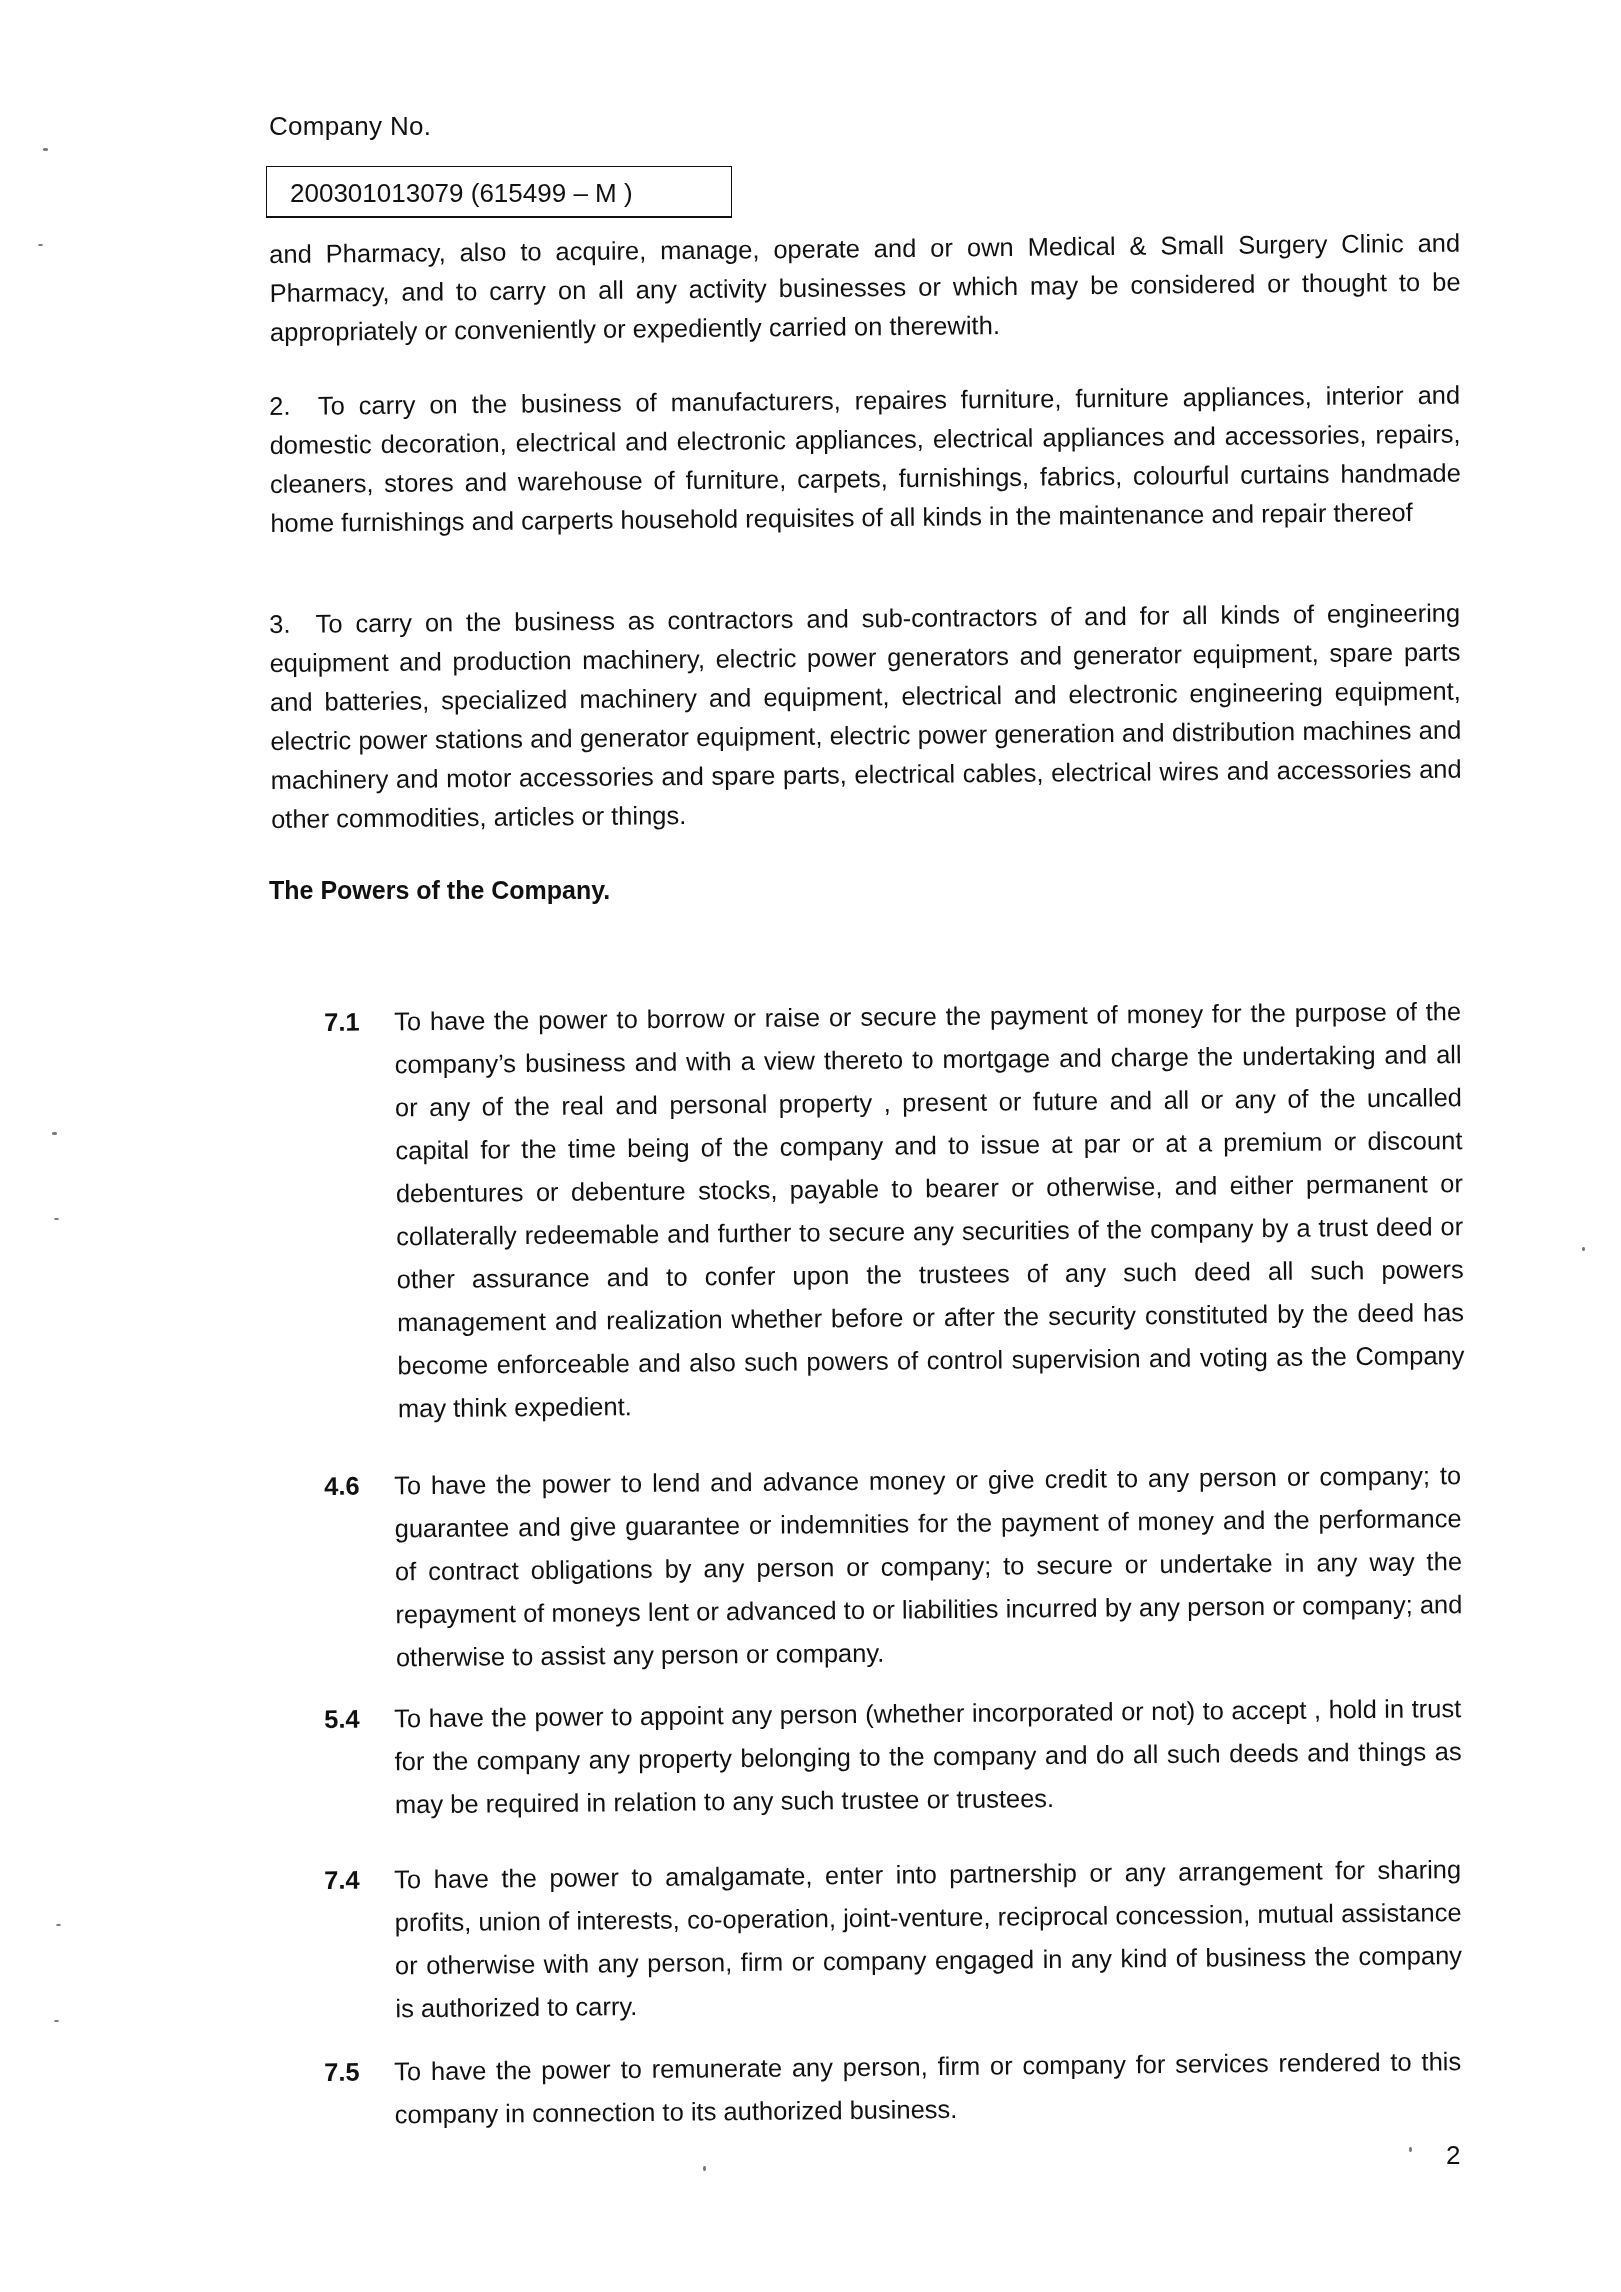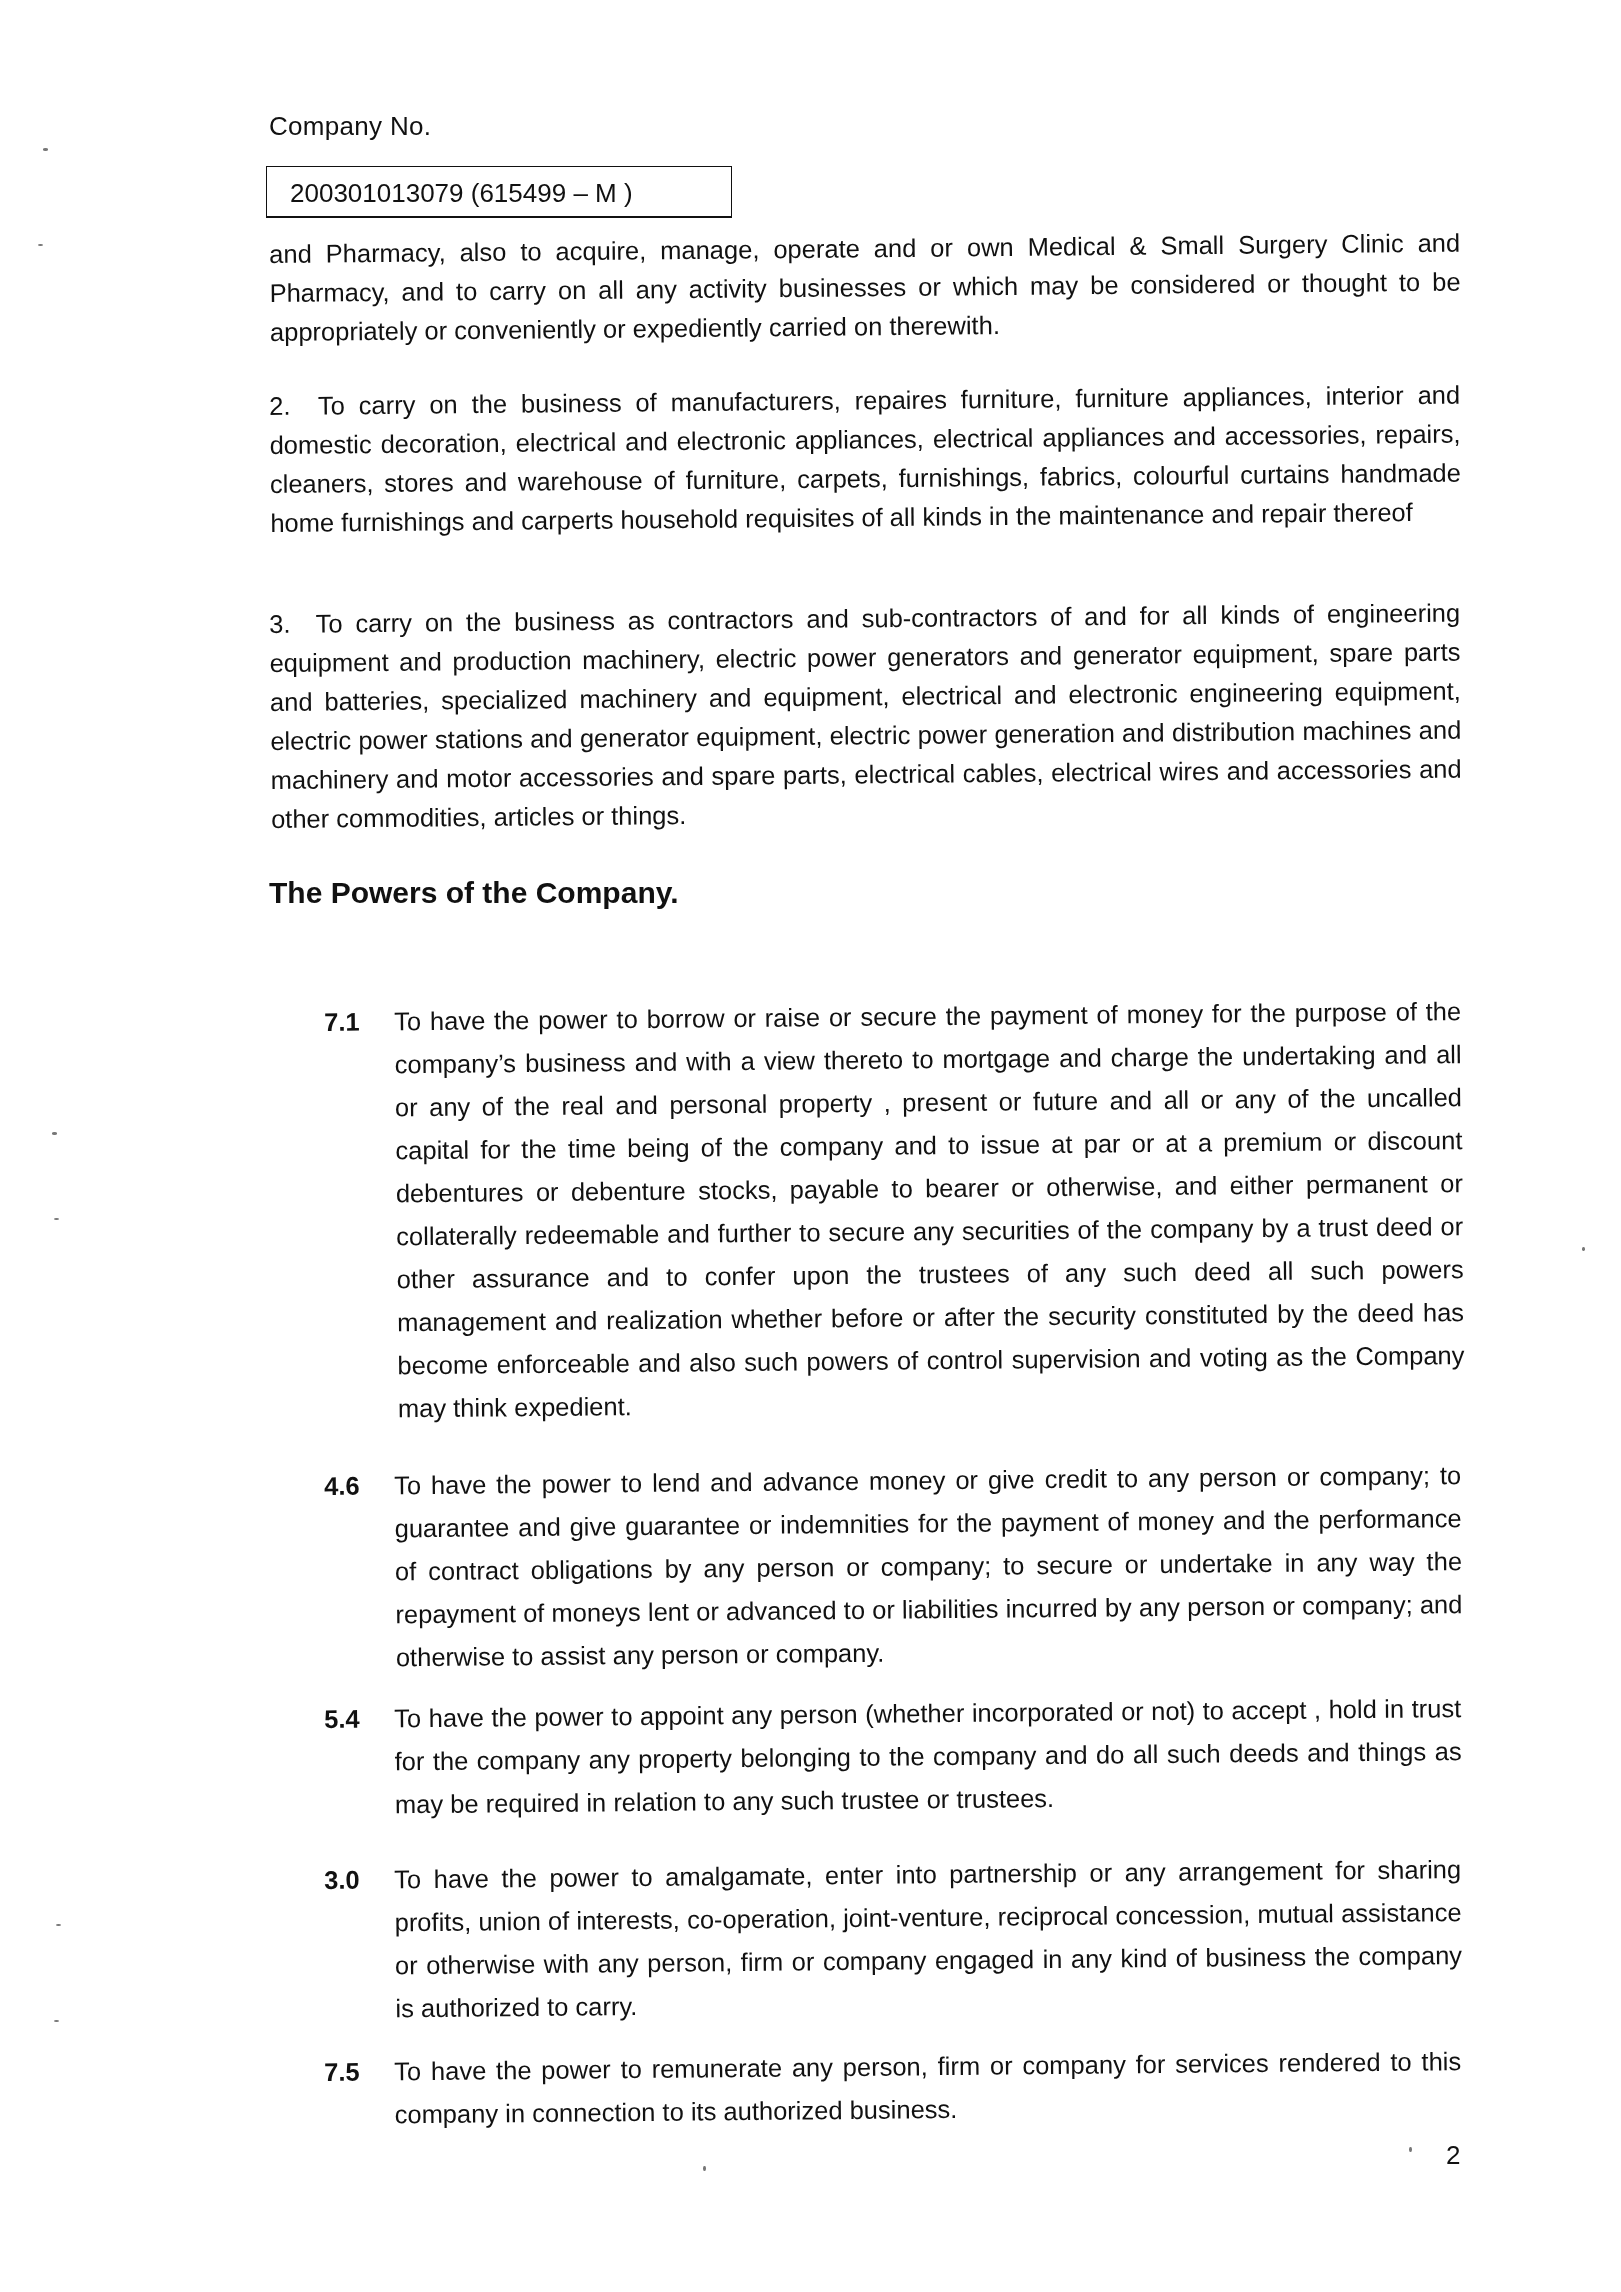--- a/index.html
+++ b/index.html
@@ -9,21 +9,21 @@
     color: #111111;
   }
   .page { position: absolute; left: 0; top: 0; width: 1621px; height: 2179px; background: #ffffff; }
   .company-label { position: absolute; left: 269px; top: 111px; font-size: 26px; letter-spacing: 0.3px; }
   .company-box {
     position: absolute; left: 266px; top: 166px; width: 466px; height: 52px;
     border: 1.8px solid #111; border-bottom-width: 2.7px; box-sizing: border-box;
   }
   .company-box span { position: absolute; left: 23px; top: 10.7px; font-size: 26px; }
   .block { position: absolute; left: 269px; width: 1191px; font-size: 25.5px; line-height: 39px; text-align: justify; transform: rotate(-0.55deg); transform-origin: left top; }
-  .heading { position: absolute; left: 269px; top: 876px; font-size: 30px; font-weight: bold; }
+  .heading { position: absolute; left: 269px; top: 876px; font-size: 25px; font-weight: bold; }
   .intro7 { position: absolute; left: 269px; top: 940px; font-size: 25.5px; }
   .intro7 .num { display: inline-block; width: 52px; }
   .sub { position: absolute; left: 324px; width: 1137px; font-size: 25.5px; line-height: 43px; transform: rotate(-0.55deg); transform-origin: left top; }
   .sub .num { position: absolute; left: 0; top: 0; width: 72px; font-weight: bold; }
   .sub .txt { display: block; margin-left: 70px; text-align: justify; }
   .page-num { position: absolute; left: 1446px; top: 2140px; font-size: 26px; }
   .speck { position: absolute; background: #777; border-radius: 50%; }
 </style>
 </head>
 <body>
@@ -59,21 +59,21 @@
     <span class="num">4.6</span>
     <span class="txt">To have the power to lend and advance  money or give credit to any person or company; to guarantee and give guarantee or indemnities for the payment of money and the performance  of contract obligations by any person or company; to secure or undertake in any way the repayment of moneys lent or advanced to or liabilities incurred by any person or company; and otherwise to assist any person or company.</span>
   </div>
 
   <div class="sub" style="top:1698px;">
     <span class="num">5.4</span>
     <span class="txt">To have the power to appoint any person (whether incorporated or not) to accept , hold in trust for the company any property belonging to the company and do all such deeds and things as  may be required in relation to any such trustee or trustees.</span>
   </div>
 
   <div class="sub" style="top:1859px;">
-    <span class="num">3.0</span>
+    <span class="num">7.4</span>
     <span class="txt">To have the power to amalgamate, enter into partnership or any arrangement for sharing profits, union of interests, co-operation, joint-venture, reciprocal concession, mutual assistance or otherwise with any person, firm or company engaged in any kind of business the company is authorized to carry.</span>
   </div>
 
   <div class="sub" style="top:2051px;">
     <span class="num">7.5</span>
     <span class="txt">To have the power to remunerate any person, firm  or company for services rendered to this company in connection to its authorized business.</span>
   </div>
 
   <div class="page-num">2</div>
 

